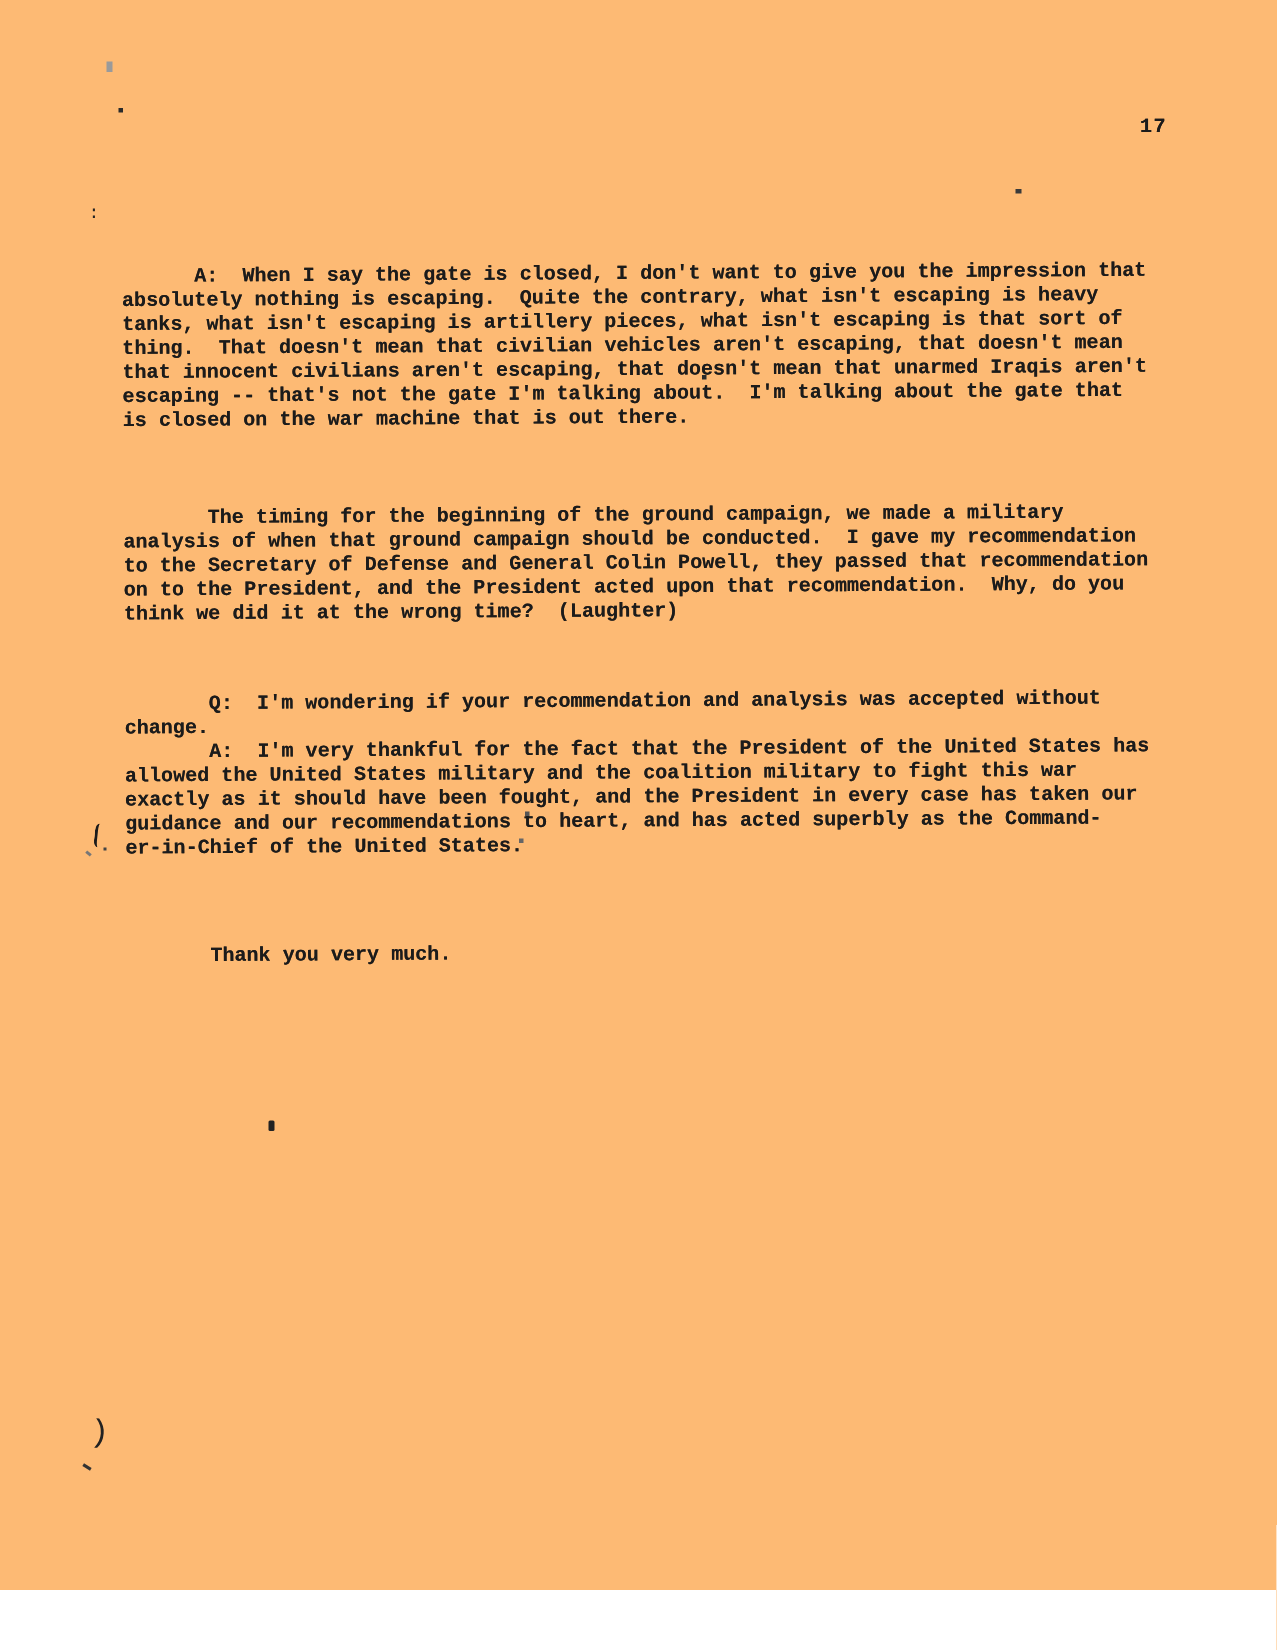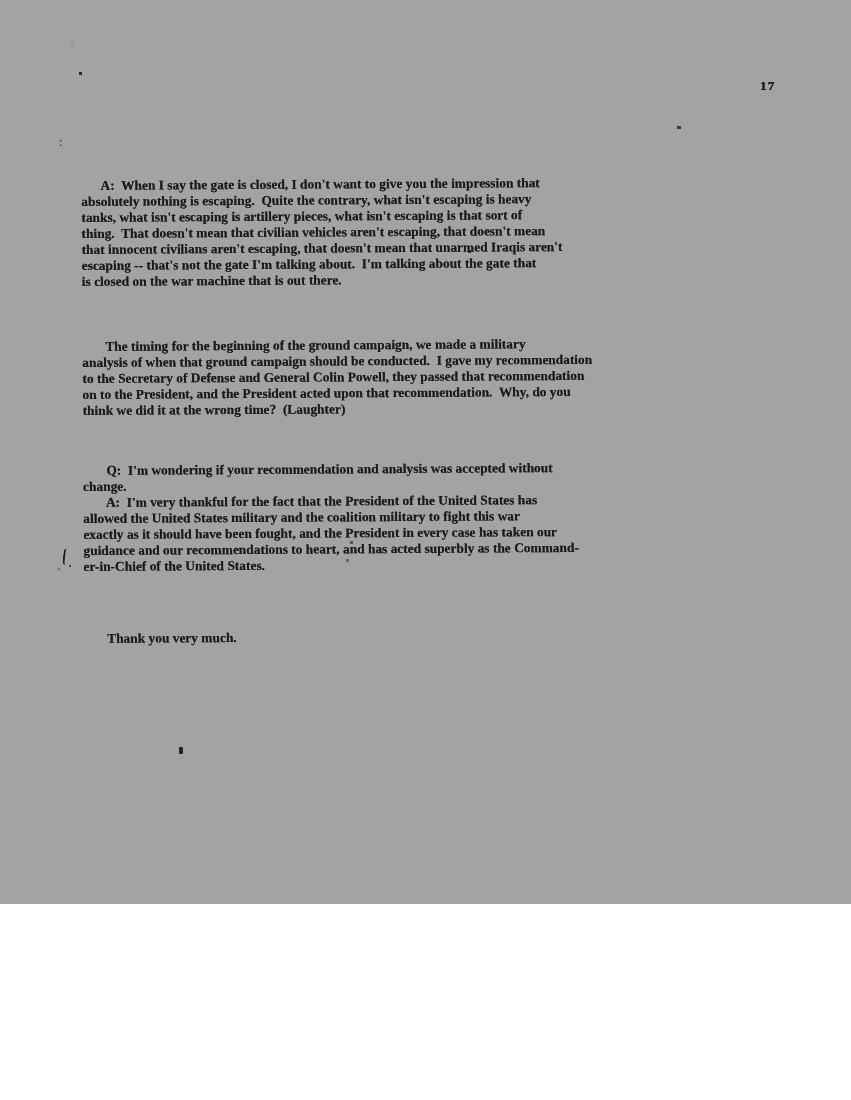--- a/index.html
+++ b/index.html
@@ -3,24 +3,24 @@
 <meta charset="utf-8">
 <style>
   html, body {
     margin: 0;
     padding: 0;
     background: #ffffff;
   }
   .page {
     position: relative;
     width: 851px;
-    height: 904px;
-    background: #a3a3a3;
+    height: 1060px;
+    background: #fdba74;
     overflow: hidden;
-    font-family: Liberation Serif, serif;
+    font-family: Liberation Mono, monospace;
     color: #1b1b1b;
   }
   .page-number {
     position: absolute;
     left: 760px;
     top: 78px;
     font-size: 13.4px;
     font-weight: bold;
     letter-spacing: 1px;
     text-shadow: 0 0 0.4px currentColor;

